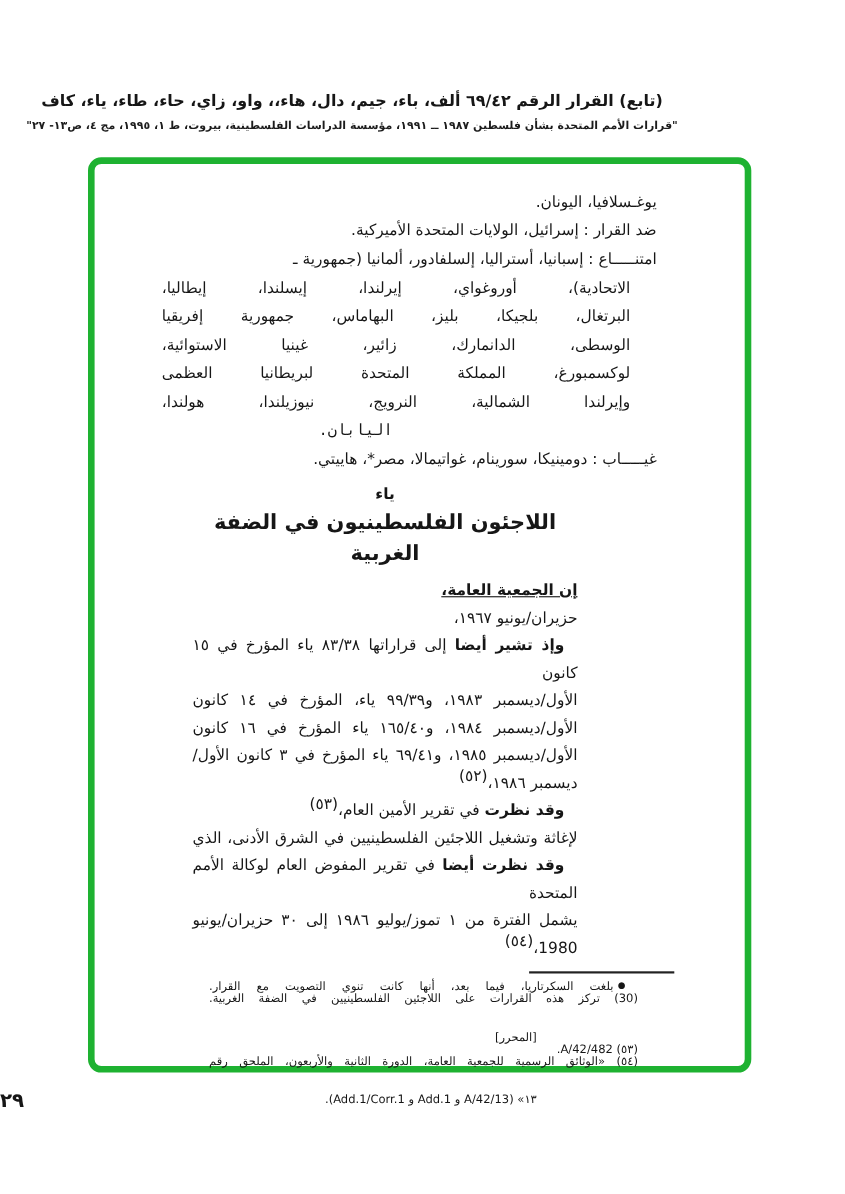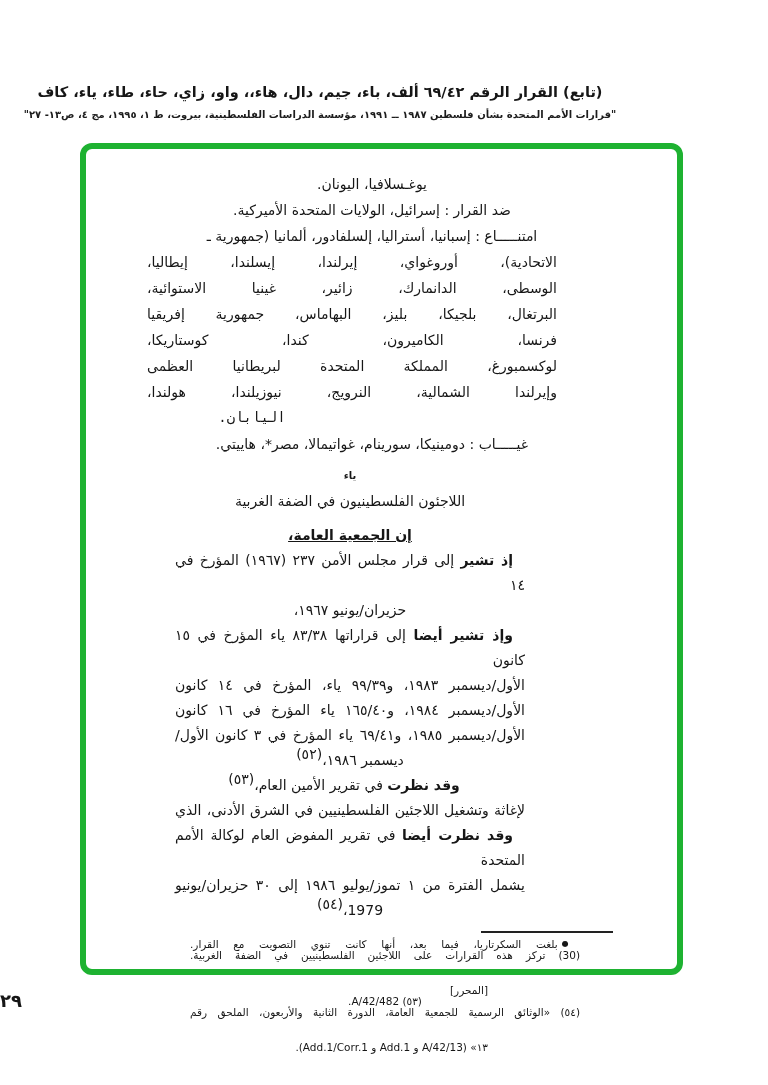--- a/index.html
+++ b/index.html
@@ -14,28 +14,28 @@
   .hdr .h1{font-size:14.5px;font-weight:bold;line-height:20px;}
   .hdr .h2{font-size:10px;font-weight:bold;line-height:14px;margin-top:6px;color:#1c1c1c;}
   
   .frame{
     position:absolute;left:80px;top:143px;width:603px;height:832px;
     box-sizing:border-box;border:6px solid var(--green);border-radius:12px;
     direction:rtl;
   }
   
   .voting{width:450px;margin:22px 80px 0 auto;font-size:14px;line-height:26px;}
-  .ln{text-align:center;}
+  .ln{text-align:right;}
   .j{text-align:justify;text-align-last:justify;-moz-text-align-last:justify;}
-  .cont{margin-right:40px;}
+  .cont{margin-right:24px;}
   .japan{padding-right:240px;font-family:Liberation Mono, monospace;}
   
   .bodycol{width:350px;margin:8px 152px 0 auto;font-size:14px;line-height:25px;}
-  .letter{text-align:center;font-weight:bold;font-size:10px;line-height:22px;}
-  .title{text-align:center;font-weight:normal;font-size:14px;line-height:28px;margin-bottom:8px;}
+  .letter{text-align:center;font-weight:bold;font-size:14px;line-height:22px;}
+  .title{text-align:center;font-weight:bold;font-size:19px;line-height:28px;margin-bottom:8px;}
   .opening{font-weight:bold;text-decoration:underline;}
   .ind{text-indent:12px;}
   .bodycol b{font-weight:bold;}
   sup{font-size:14px;line-height:0;}
   
   .fnsep{width:132px;border-top:2px solid #222;margin:8px 64px 5px auto;}
   .fns{width:390px;margin:0 97px 0 auto;font-size:10.5px;line-height:11px;}
   .fn-ed{padding-left:86px;}   
   .fn-ed,.fn-last{text-align:right;padding-right:92px;margin-top:24px;}
   .blt{font-size:8px;vertical-align:2px;margin-left:4px;}
@@ -54,51 +54,49 @@
 </div>
 
 <div class="frame">
 
   <div class="voting">
     <div class="ln">يوغـسلافيا، اليونان.</div>
     <div class="ln">ضد القرار : إسرائيل، الولايات المتحدة الأميركية.</div>
     <div class="ln">امتنـــــاع : إسبانيا، أستراليا، إلسلفادور، ألمانيا (جمهورية ـ</div>
     <div class="cont">
       <div class="ln j">الاتحادية)، أوروغواي، إيرلندا، إيسلندا، إيطاليا،</div>
+      <div class="ln j">البرتغال، بلجيكا، بليز، البهاماس، جمهورية إفريقيا</div>
       <div class="ln j">الوسطى، الدانمارك، زائير، غينيا الاستوائية،</div>
-      <div class="ln j">البرتغال، بلجيكا، بليز، البهاماس، جمهورية إفريقيا</div>
-      <div class="ln j">فرنسا، الكاميرون، كندا، كوستاريكا،</div>
       <div class="ln j">لوكسمبورغ، المملكة المتحدة لبريطانيا العظمى</div>
       <div class="ln j">وإيرلندا الشمالية، النرويج، نيوزيلندا، هولندا،</div>
     </div>
     <div class="ln japan">اليابان.</div>
     <div class="ln">غيـــــاب : دومينيكا، سورينام، غواتيمالا، مصر*، هاييتي.</div>
   </div>
 
   <div class="bodycol">
     <div class="letter">ياء</div>
     <div class="title">اللاجئون الفلسطينيون في الضفة الغربية</div>
 
     <div class="ln opening">إن الجمعية العامة،</div>
 
-    <div class="ln j ind"><b>إذ تشير</b><span> إلى قرار مجلس الأمن ٢٣٧ (١٩٦٧) المؤرخ في ١٤</span></div>
     <div class="ln">حزيران/يونيو ١٩٦٧،</div>
 
     <div class="ln j ind"><b>وإذ تشير أيضا</b><span> إلى قراراتها ٨٣/٣٨ ياء المؤرخ في ١٥ كانون</span></div>
     <div class="ln j">الأول/ديسمبر ١٩٨٣، و٩٩/٣٩ ياء، المؤرخ في ١٤ كانون</div>
     <div class="ln j">الأول/ديسمبر ١٩٨٤، و١٦٥/٤٠ ياء المؤرخ في ١٦ كانون</div>
     <div class="ln j">الأول/ديسمبر ١٩٨٥، و٦٩/٤١ ياء المؤرخ في ٣ كانون الأول/</div>
     <div class="ln"><span>ديسمبر ١٩٨٦،</span><sup>(٥٢)</sup></div>
 
     <div class="ln ind"><b>وقد نظرت</b><span> في تقرير الأمين العام،</span><sup>(٥٣)</sup></div>
 
     <div class="ln j">لإغاثة وتشغيل اللاجئين الفلسطينيين في الشرق الأدنى، الذي</div>
     <div class="ln j ind"><b>وقد نظرت أيضا</b><span> في تقرير المفوض العام لوكالة الأمم المتحدة</span></div>
     <div class="ln j">يشمل الفترة من ١ تموز/يوليو ١٩٨٦ إلى ٣٠ حزيران/يونيو</div>
-    <div class="ln"><span>1979،</span><sup>(٥٤)</sup></div>
+    <div class="ln"><span>1980،</span><sup>(٥٤)</sup></div>
   </div>
 
   <div class="fnsep"></div>
 
   <div class="fns">
     <div class="ln j"><span class="blt">●</span><span>بلغت السكرتاريا، فيما بعد، أنها كانت تنوي التصويت مع القرار.</span></div>
     <div class="ln j">(30) تركز هذه القرارات على اللاجئين الفلسطينيين في الضفة الغربية.</div>
     <div class="ln fn-ed">[المحرر]</div>
     <div class="ln">(٥٣) A/42/482.</div>
     <div class="ln j">(٥٤) «الوثائق الرسمية للجمعية العامة، الدورة الثانية والأربعون، الملحق رقم</div>

